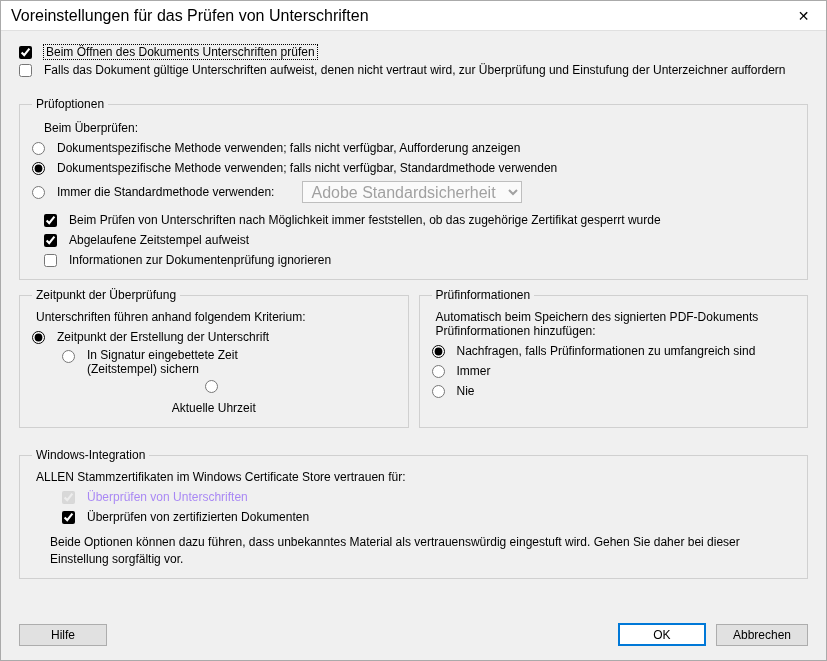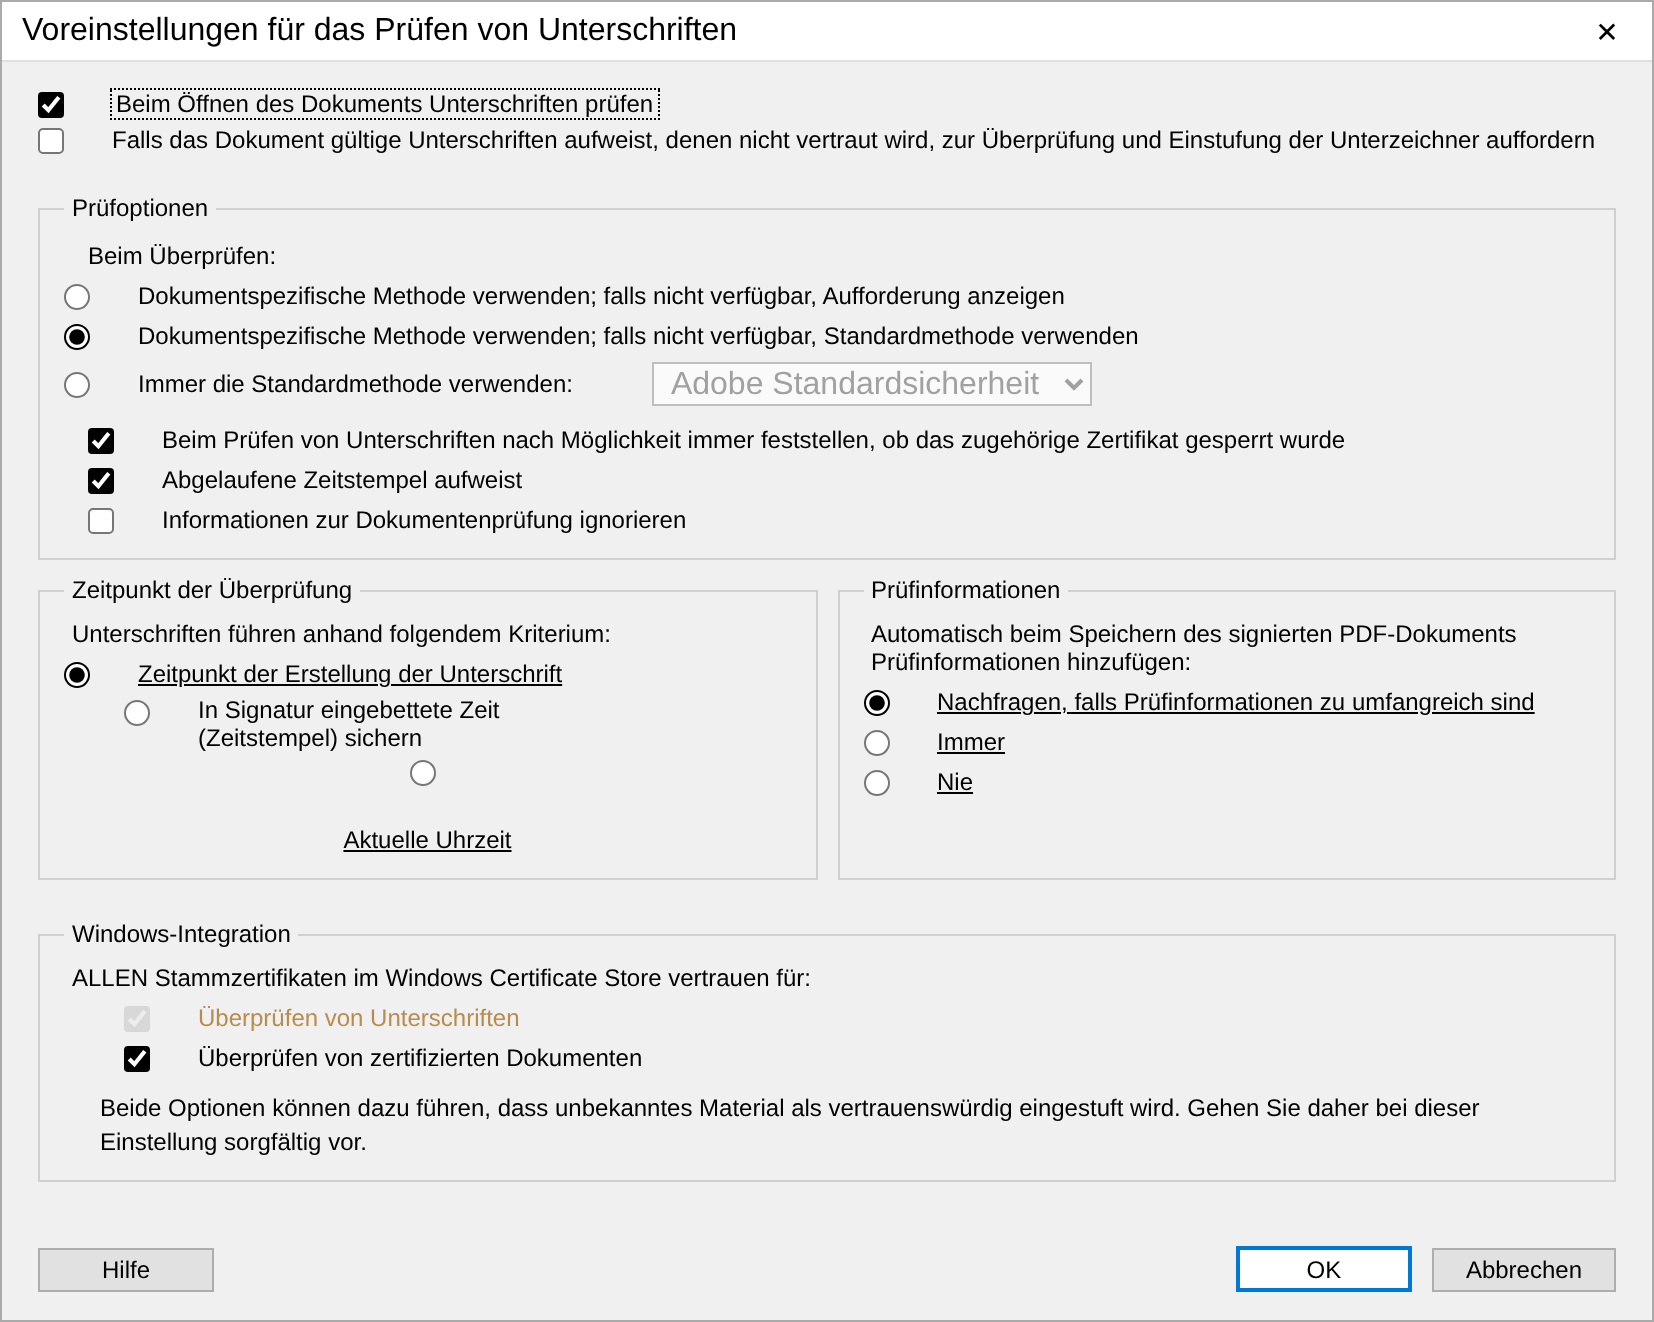--- a/index.html
+++ b/index.html
@@ -34,21 +34,21 @@
     cursor: default;
   }
   .content {
     flex: 1;
     padding: 12px 18px 10px 18px;
     overflow: hidden;
   }
   .check-row, .radio-row {
     display: flex; align-items: center;
     margin: 2px 0;
-    gap: 20px;
+    gap: 8px;
   }
   .check-row input[type=checkbox], .radio-row input[type=radio] {
     margin: 0 4px 0 0;
     width: 13px; height: 13px;
     accent-color: #000;
   }
   .top-check label { }
   .highlight {
     outline: 1px dotted #000;
     padding: 0 2px;
@@ -60,21 +60,21 @@
     background: #f0f0f0;
   }
   fieldset.group > legend {
     padding: 0 4px;
     font-size: 12px;
   }
   .inner-label { margin: 4px 0 4px 12px; }
   .opt-indent { margin-left: 30px; }
   .opt-indent-2 { margin-left: 12px; }
   .radio-row.method { margin: 6px 0; }
-  .radio-row.method.tight { margin: 2px 0; text-decoration: underline; }
+  .radio-row.method.tight { margin: 2px 0; }
   select.method-select {
     height: 22px;
     width: 220px;
     font-family: inherit;
     font-size: 16px;
     background: #fff;
     border: 1px solid #aaa;
     margin-left: 20px;
     padding: 0 4px;
   }
@@ -206,21 +206,21 @@
         </div>
       </fieldset>
     </div>
 
     <fieldset class="group">
       <legend>Windows-Integration</legend>
       <div style="margin:2px 0 6px 4px;">ALLEN Stammzertifikaten im Windows Certificate Store vertrauen für:</div>
 
       <div class="check-row opt-indent disabled-check">
         <input type="checkbox" checked="" disabled="" style="">
-        <label style="color:#a16207;">Überprüfen von Unterschriften</label>
+        <label style="color:#8b5cf6;">Überprüfen von Unterschriften</label>
       </div>
       <div class="check-row opt-indent" style="margin-top:6px;">
         <input type="checkbox" checked="" style="">
         <label>Überprüfen von zertifizierten Dokumenten</label>
       </div>
 
       <div class="footnote">Beide Optionen können dazu führen, dass unbekanntes Material als vertrauenswürdig eingestuft wird. Gehen Sie daher bei dieser Einstellung sorgfältig vor.</div>
     </fieldset>
 
   </div>

